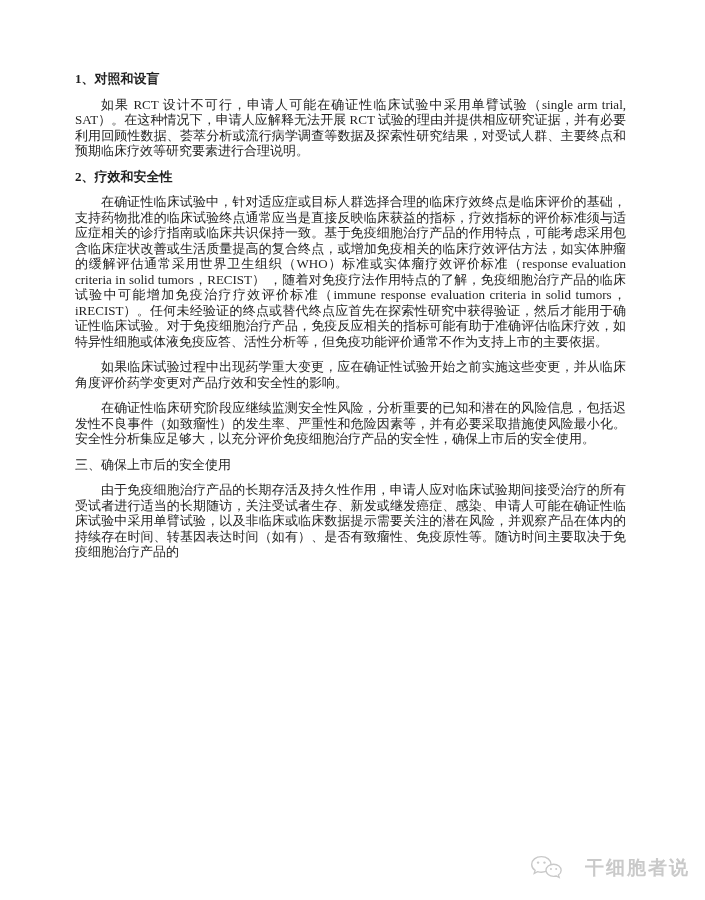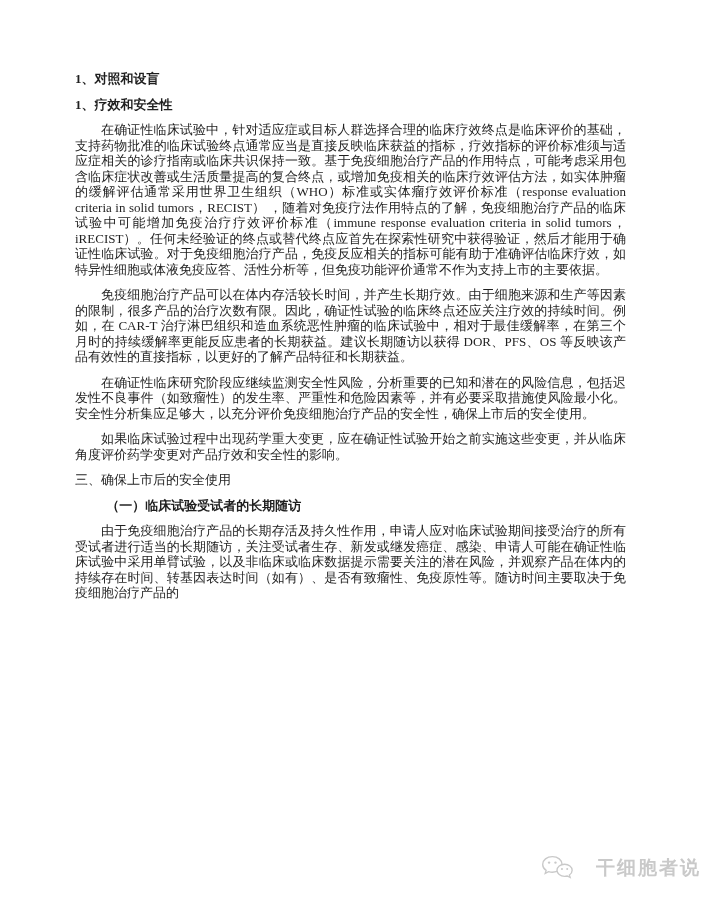--- a/index.html
+++ b/index.html
@@ -36,21 +36,21 @@
   .h-plain {
     font-weight: 400;
   }
   .h-sub {
     font-weight: 700;
     padding-left: 2.4em;
   }
   .watermark {
     position: absolute;
     top: 853px;
-    right: 4px;
+    right: 15px;
     height: 30px;
     display: flex;
     align-items: center;
     gap: 23px;
   }
   .wm-icon {
     display: inline-flex;
     align-items: center;
   }
   .wm-text {
@@ -59,27 +59,26 @@
     font-weight: 600;
     letter-spacing: 2px;
     color: #c9c9c9;
   }
 </style>
 </head>
 <body>
 
 <div class="page-content">
   <div class="blk h-bold">1、对照和设盲</div>
-  <div class="blk h-bold">1、疗效和安全性</div>
+  <p class="blk">如果 RCT 设计不可行，申请人可能在确证性临床试验中采用单臂试验（single arm trial, SAT）。在这种情况下，申请人应解释无法开展 RCT 试验的理由并提供相应研究证据，并有必要利用回顾性数据、荟萃分析或流行病学调查等数据及探索性研究结果，对受试人群、主要终点和预期临床疗效等研究要素进行合理说明。</p>
+  <div class="blk h-bold">2、疗效和安全性</div>
   <p class="blk">在确证性临床试验中，针对适应症或目标人群选择合理的临床疗效终点是临床评价的基础，支持药物批准的临床试验终点通常应当是直接反映临床获益的指标，疗效指标的评价标准须与适应症相关的诊疗指南或临床共识保持一致。基于免疫细胞治疗产品的作用特点，可能考虑采用包含临床症状改善或生活质量提高的复合终点，或增加免疫相关的临床疗效评估方法，如实体肿瘤的缓解评估通常采用世界卫生组织（WHO）标准或实体瘤疗效评价标准（response evaluation criteria in solid tumors，RECIST） ，随着对免疫疗法作用特点的了解，免疫细胞治疗产品的临床试验中可能增加免疫治疗疗效评价标准（immune response evaluation criteria in solid tumors，iRECIST）。任何未经验证的终点或替代终点应首先在探索性研究中获得验证，然后才能用于确证性临床试验。对于免疫细胞治疗产品，免疫反应相关的指标可能有助于准确评估临床疗效，如特异性细胞或体液免疫应答、活性分析等，但免疫功能评价通常不作为支持上市的主要依据。</p>
-  <p class="blk">免疫细胞治疗产品可以在体内存活较长时间，并产生长期疗效。由于细胞来源和生产等因素的限制，很多产品的治疗次数有限。因此，确证性试验的临床终点还应关注疗效的持续时间。例如，在 CAR-T 治疗淋巴组织和造血系统恶性肿瘤的临床试验中，相对于最佳缓解率，在第三个月时的持续缓解率更能反应患者的长期获益。建议长期随访以获得 DOR、PFS、OS 等反映该产品有效性的直接指标，以更好的了解产品特征和长期获益。</p>
+  <p class="blk">如果临床试验过程中出现药学重大变更，应在确证性试验开始之前实施这些变更，并从临床角度评价药学变更对产品疗效和安全性的影响。</p>
   <p class="blk">在确证性临床研究阶段应继续监测安全性风险，分析重要的已知和潜在的风险信息，包括迟发性不良事件（如致瘤性）的发生率、严重性和危险因素等，并有必要采取措施使风险最小化。安全性分析集应足够大，以充分评价免疫细胞治疗产品的安全性，确保上市后的安全使用。</p>
-  <p class="blk">如果临床试验过程中出现药学重大变更，应在确证性试验开始之前实施这些变更，并从临床角度评价药学变更对产品疗效和安全性的影响。</p>
   <div class="blk h-plain">三、确保上市后的安全使用</div>
-  <div class="blk h-sub">（一）临床试验受试者的长期随访</div>
   <p class="blk">由于免疫细胞治疗产品的长期存活及持久性作用，申请人应对临床试验期间接受治疗的所有受试者进行适当的长期随访，关注受试者生存、新发或继发癌症、感染、申请人可能在确证性临床试验中采用单臂试验，以及非临床或临床数据提示需要关注的潜在风险，并观察产品在体内的持续存在时间、转基因表达时间（如有）、是否有致瘤性、免疫原性等。随访时间主要取决于免疫细胞治疗产品的</p>
 </div>
 
 <div class="watermark">
   <span class="wm-icon">
     <svg width="32" height="28" viewBox="0 0 38 32" xmlns="http://www.w3.org/2000/svg">
       <g stroke="#c9c9c9" stroke-width="1.6" fill="#ffffff">
         <path d="M13.5 2.5 C7 2.5 2 6.6 2 11.7 C2 14.6 3.6 17.1 6.1 18.8 L5 22.4 L9 20.3 C10.4 20.7 11.9 21 13.5 21 C20 21 25 16.8 25 11.7 C25 6.6 20 2.5 13.5 2.5 Z"></path>
         <path d="M28 11.5 C23 11.5 19 14.7 19 18.7 C19 22.7 23 25.9 28 25.9 C29.1 25.9 30.2 25.8 31.2 25.5 L34.6 27.3 L33.7 24.3 C35.7 23 37 20.9 37 18.7 C37 14.7 33 11.5 28 11.5 Z"></path>
       </g>

